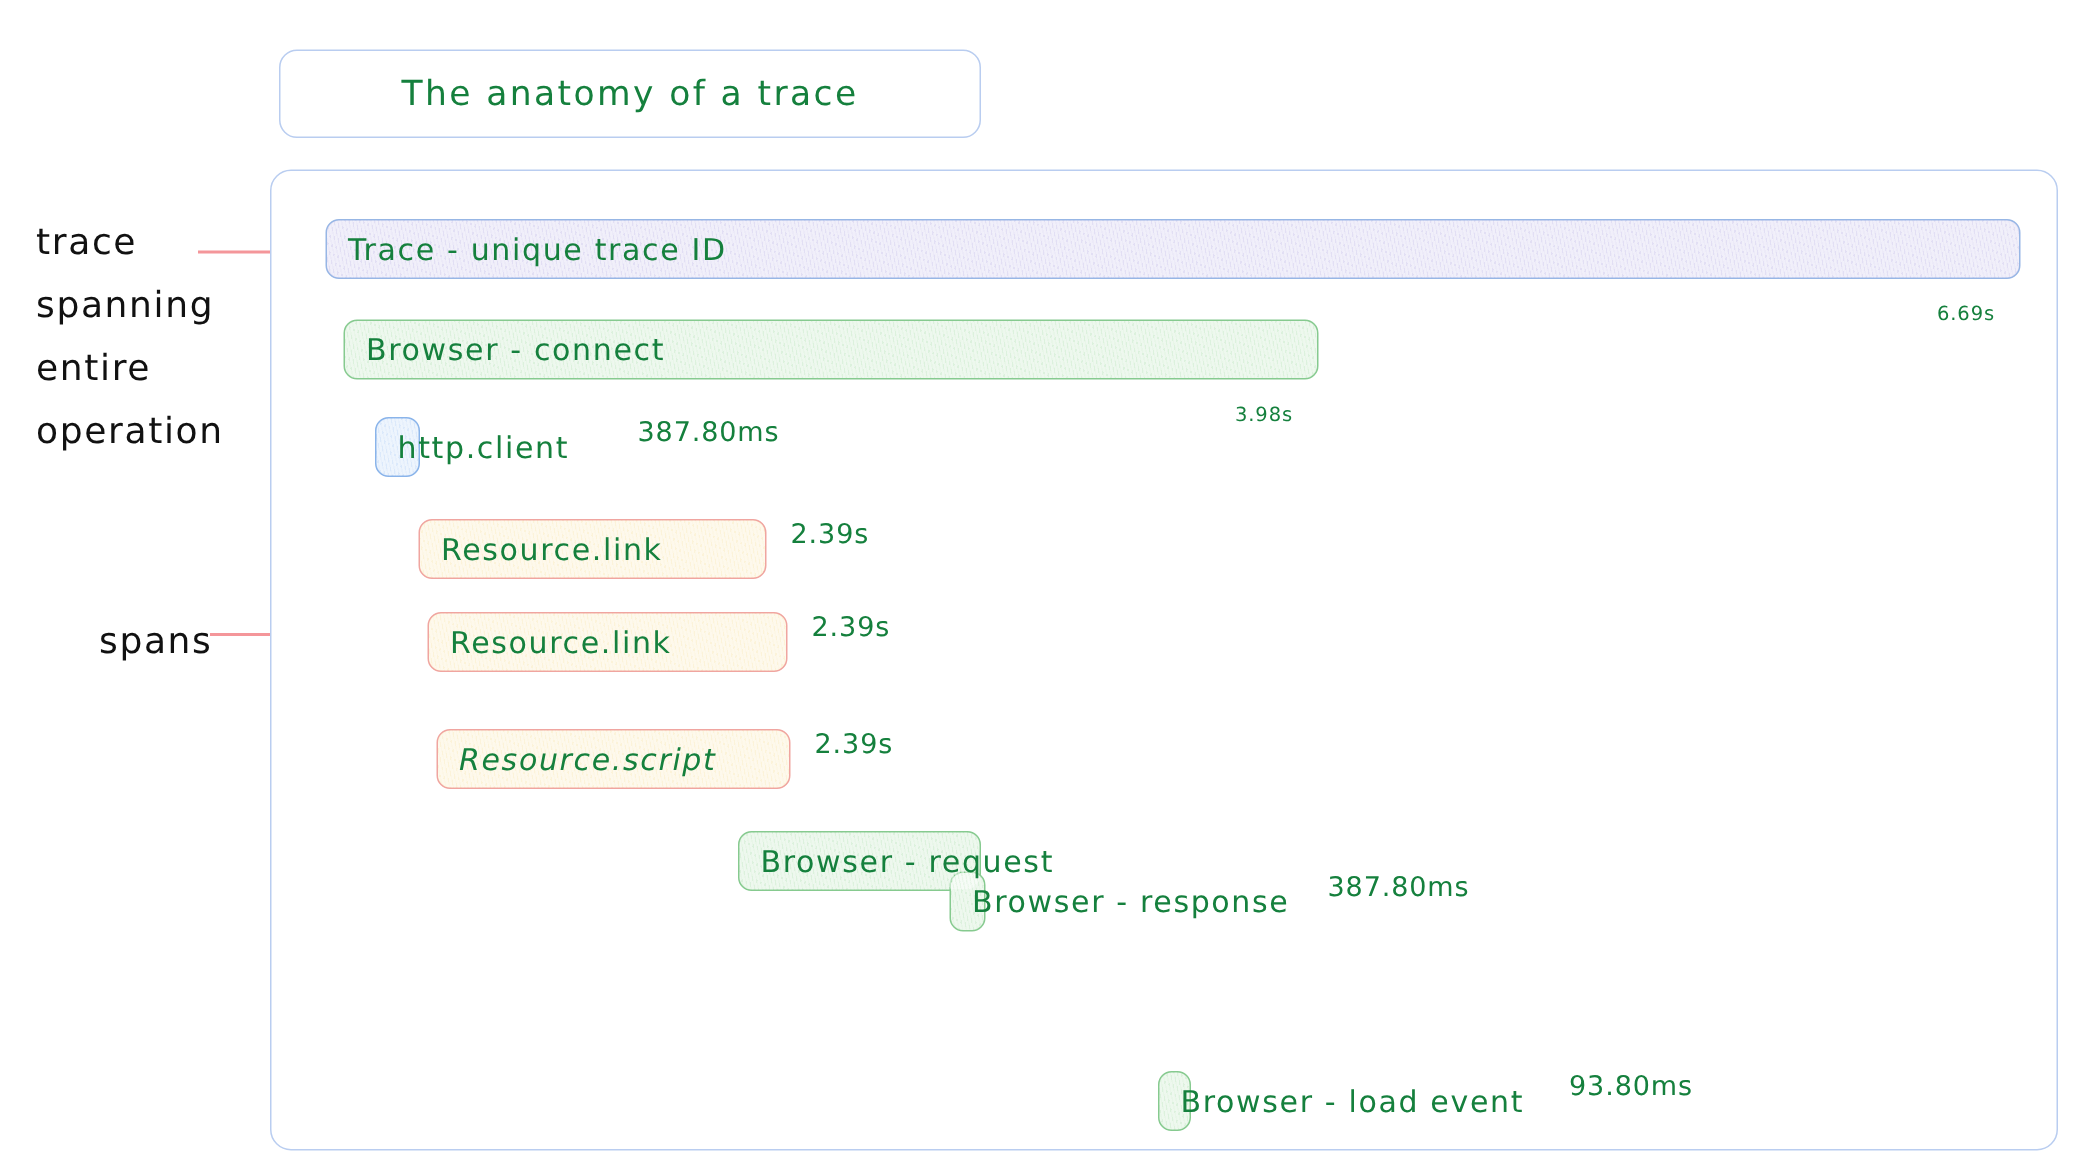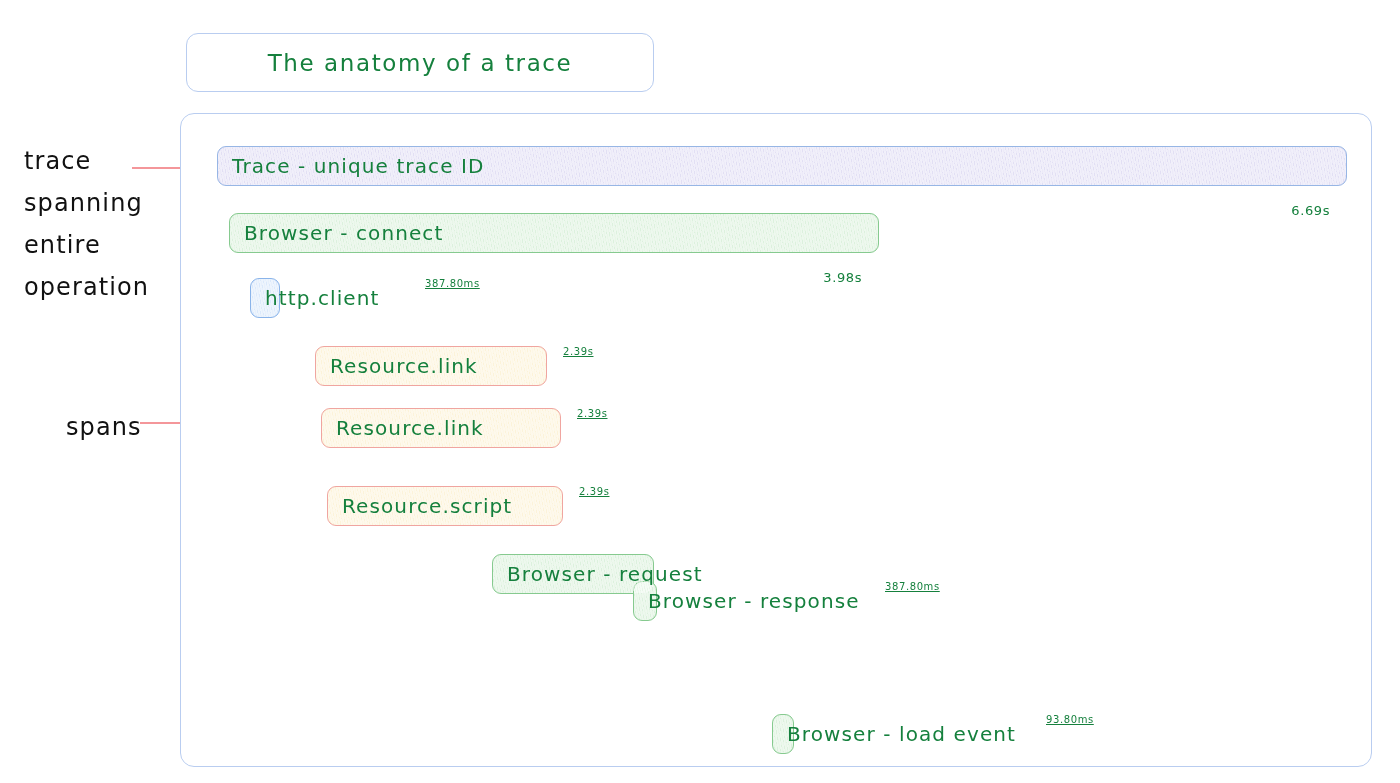--- a/index.html
+++ b/index.html
@@ -83,46 +83,45 @@
     right: 16px;
     top: 50%;
     transform: translateY(-50%);
     font-size: 13px;
     letter-spacing: 0.6px;
     z-index: 3;
     margin-top: 44px;
   }
   
   .dur-out {
-    font-size: 10px;
+    font-size: 18px;
     letter-spacing: 0.6px;
     margin-left: 16px;
     flex: none;
-    text-decoration: underline;
   }
 
   
   .bar::after {
     content: "";
     position: absolute;
     inset: 0;
     border-radius: inherit;
     pointer-events: none;
     opacity: 0.55;
     background-image:
       repeating-linear-gradient(78deg, rgba(255,255,255,0) 0 1px, rgba(255,255,255,.85) 1px 2.4px),
       repeating-linear-gradient(-72deg, rgba(255,255,255,0) 0 1px, rgba(255,255,255,.6) 1px 3.1px);
     z-index: 2;
   }
 
   
   .bar.trace  { background: #e2dff4; border: 1.4px solid #97b6e5; }
   .bar.green  { background: #dcf1dd; border: 1.4px solid #86ca8f; }
   .bar.blue   { background: #dbe9fb; border: 1.4px solid #8ab4ea; }
-  .bar.cream  { background: #fcf3d9; border: 1.4px solid #f0a5a0; margin-left: 36px; }
+  .bar.cream  { background: #fcf3d9; border: 1.4px solid #f0a5a0; }
 
   
   .vline {
     position: absolute;
     width: 2px;
     background: #f4807e;
   }
   .hline {
     position: absolute;
     height: 2px;
@@ -186,21 +185,21 @@
           </div>
           <span class="dur-out hand">2.39s</span>
         </div>
         <div class="row" style="top: 294px; left: 0px; width: 100%; padding-left: 104px;">
           <div class="bar cream" style="width: 240px;">
             <span class="bar-label hand">Resource.link</span>
           </div>
           <span class="dur-out hand">2.39s</span>
         </div>
         <div class="row" style="top: 372px; left: 0px; width: 100%; padding-left: 110px;">
-          <div class="bar cream" style="width: 236px;">
+          <div class="bar cream" style="width: 236px; font-style: italic;">
             <span class="bar-label hand">Resource.script</span>
           </div>
           <span class="dur-out hand">2.39s</span>
         </div>
         <div class="row" style="top: 440px; left: 0px; width: 100%; padding-left: 311px;">
           <div class="bar green" style="width: 162px;">
             <span class="bar-label hand">Browser - request</span>
           </div>
         </div>
         <div class="row" style="top: 467px; left: 0px; width: 100%; padding-left: 452px;">

